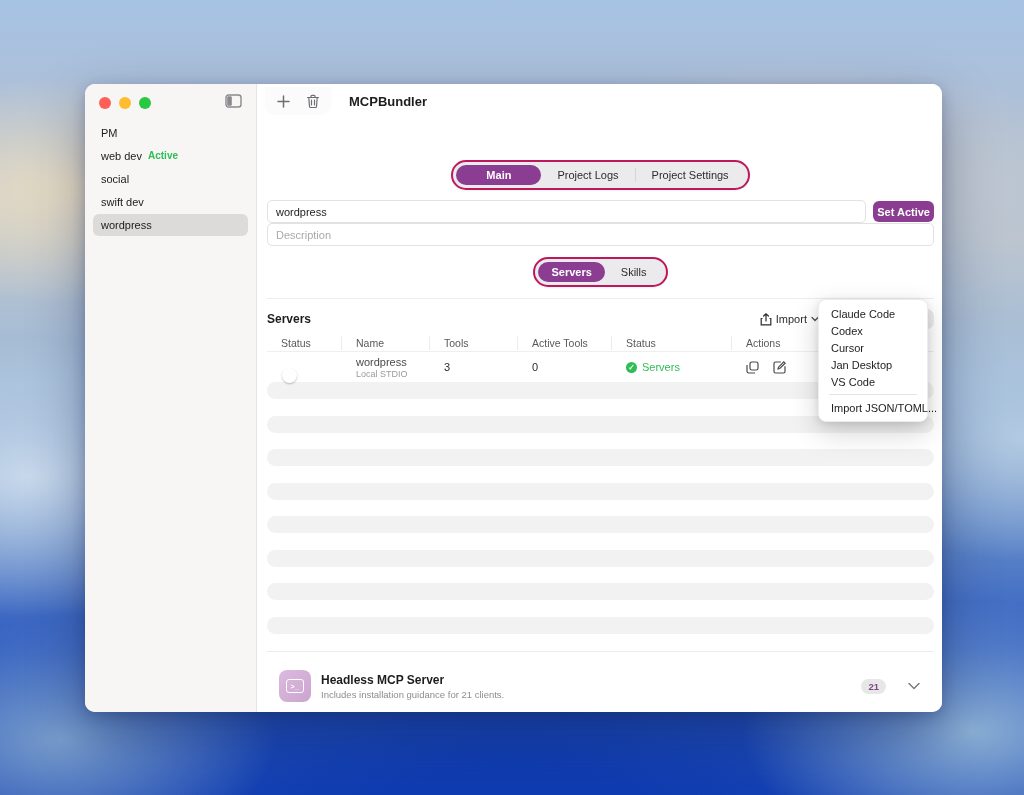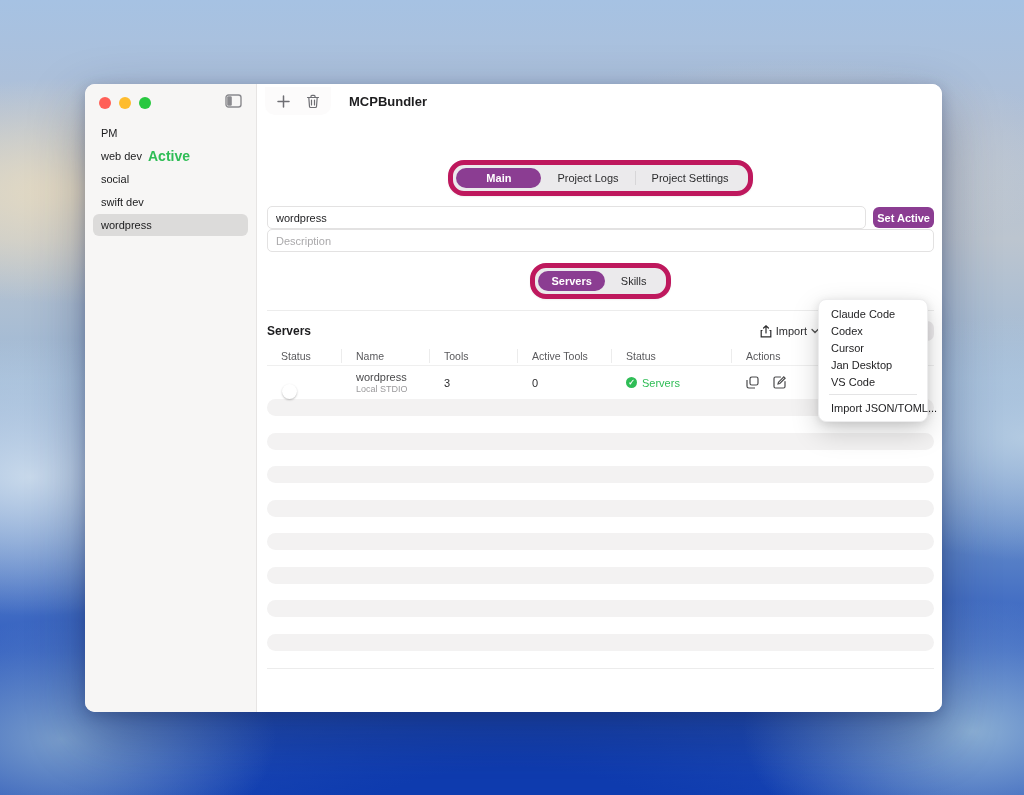--- a/index.html
+++ b/index.html
@@ -30,32 +30,32 @@
   }
   .traffic { display:flex; gap:8px; position:absolute; left:14px; top:13px; }
   .light { width:12px; height:12px; border-radius:50%; }
   .sb-toggle { position:absolute; right:14px; top:10px; color:#8a8a8e; cursor:pointer; }
   .sb-list { position:absolute; left:8px; right:8px; top:38px; }
   .sb-item {
     height:22px; line-height:22px; padding:0 8px; font-size:11px; color:#1b1b1d;
     border-radius:6px; margin-bottom:1px; display:flex; align-items:center; gap:6px;
   }
   .sb-item.selected { background:#dcdbda; }
-  .sb-active-badge { font-size:14px; color:#2fbd56; font-weight:bold; }
+  .sb-active-badge { font-size:10px; color:#2fbd56; font-weight:bold; }
   
   .main { flex:1; display:flex; flex-direction:column; border-radius:0 10px 10px 0; background:#fff; min-width:0; position:relative;gap:32px; }
   .toolbar { height:34px; display:flex; align-items:center; padding-left:8px; gap:4px; }
   .tool-group { display:flex; align-items:center; gap:6px; background:#fcfbfb; border-radius:0 0 10px 10px; padding:2px 6px; }
   .tool-btn { width:24px; height:24px; display:flex; align-items:center; justify-content:center; color:#6e6e73; cursor:pointer; }
   .win-title { font-size:13px; font-weight:bold; color:#1d1d1f; margin-left:14px; }
   .content { flex:1; padding:10px 8px 0 10px; display:flex; flex-direction:column; min-height:0; }
   
   .seg-wrap { display:flex; justify-content:center; }
   .seg {
-    display:inline-flex; align-items:center; background:#ebeaec; border:5px solid #be185d;
+    display:inline-flex; align-items:center; background:#ebeaec; border:2px solid #be185d;
     border-radius:16px; padding:3px; box-shadow:0 1px 2px rgba(0,0,0,.06);
   }
   .seg-pill { font-size:11px; border-radius:12px; padding:4px 16px; color:#2c2c2e; cursor:pointer; white-space:nowrap; }
   .seg-pill.selected { color:#fff; font-weight:bold; }
   .seg-div { width:1px; height:14px; background:#d7d6d8; }
   
   .name-row { display:flex; gap:7px; margin-top:10px; align-items:center; }
   .txt-input {
     height:23px; border:1px solid #e3e2e2; border-radius:5px; padding:0 8px;
     font-size:11px; color:#1d1d1f; background:#fff; width:100%;
@@ -283,20 +283,35 @@
         <div class="skel"></div>
         <div class="skel"></div>
         <div class="skel"></div>
         <div class="skel"></div>
         <div class="skel"></div>
         <div class="skel"></div>
       </div>
 
       <hr class="footer-div">
 
+      <div class="footer-card">
+        <span class="hs-icon">
+          <span class="hs-screen">&gt;_</span>
+        </span>
+        <span class="hs-texts">
+          <div class="hs-title">Headless MCP Server</div>
+          <div class="hs-sub">Includes installation guidance for 21 clients.</div>
+        </span>
+        <span class="hs-badge">21</span>
+        <span class="hs-chevron">
+          <svg width="12" height="8" viewBox="0 0 12 8" fill="none" stroke="currentColor" stroke-width="1.5" stroke-linecap="round">
+              <path d="M1 1.5l5 5 5-5"></path>
+            </svg>
+        </span>
+      </div>
 
     </div>
 
     <div class="menu" style="left:561px; top:215px;">
       <div class="menu-item">Claude Code</div>
       <div class="menu-item">Codex</div>
       <div class="menu-item">Cursor</div>
       <div class="menu-item">Jan Desktop</div>
       <div class="menu-item">VS Code</div>
       <hr class="menu-sep">

